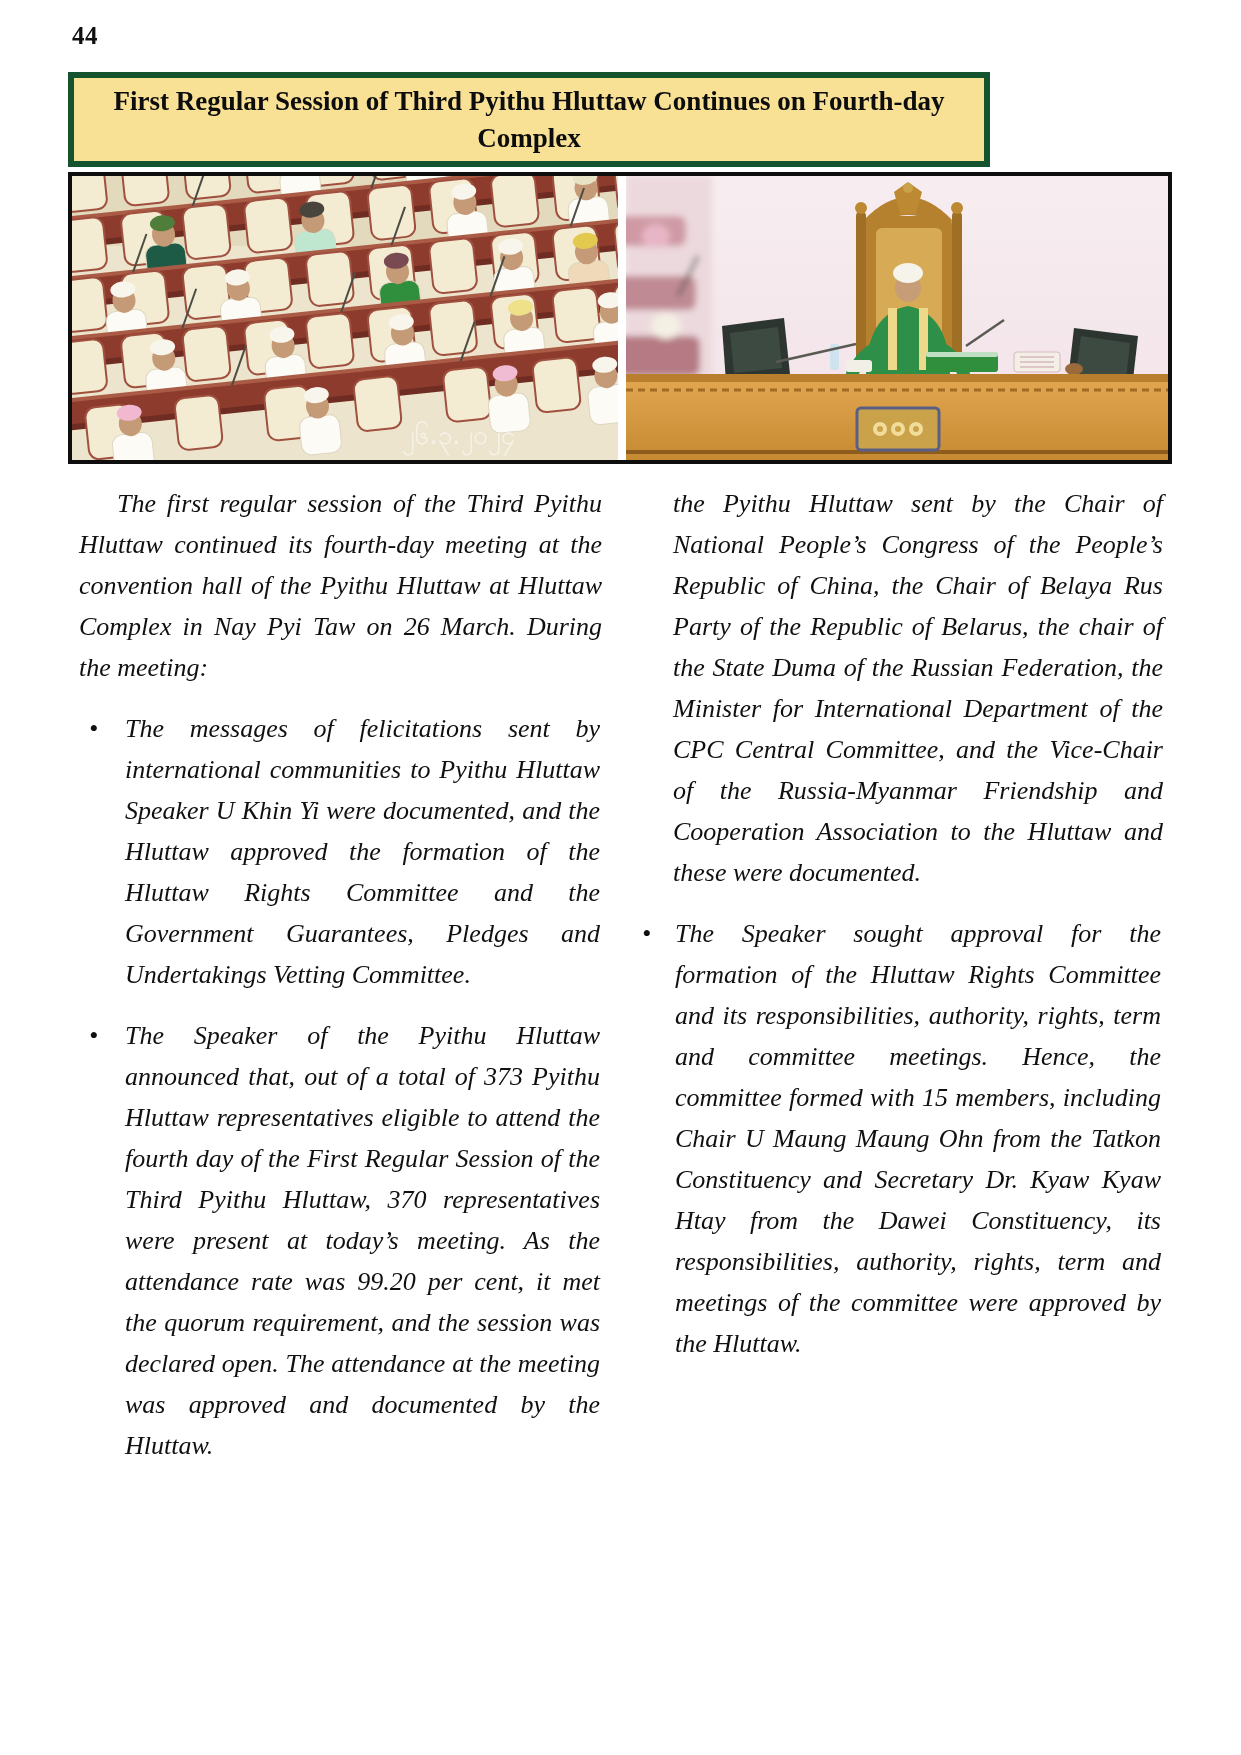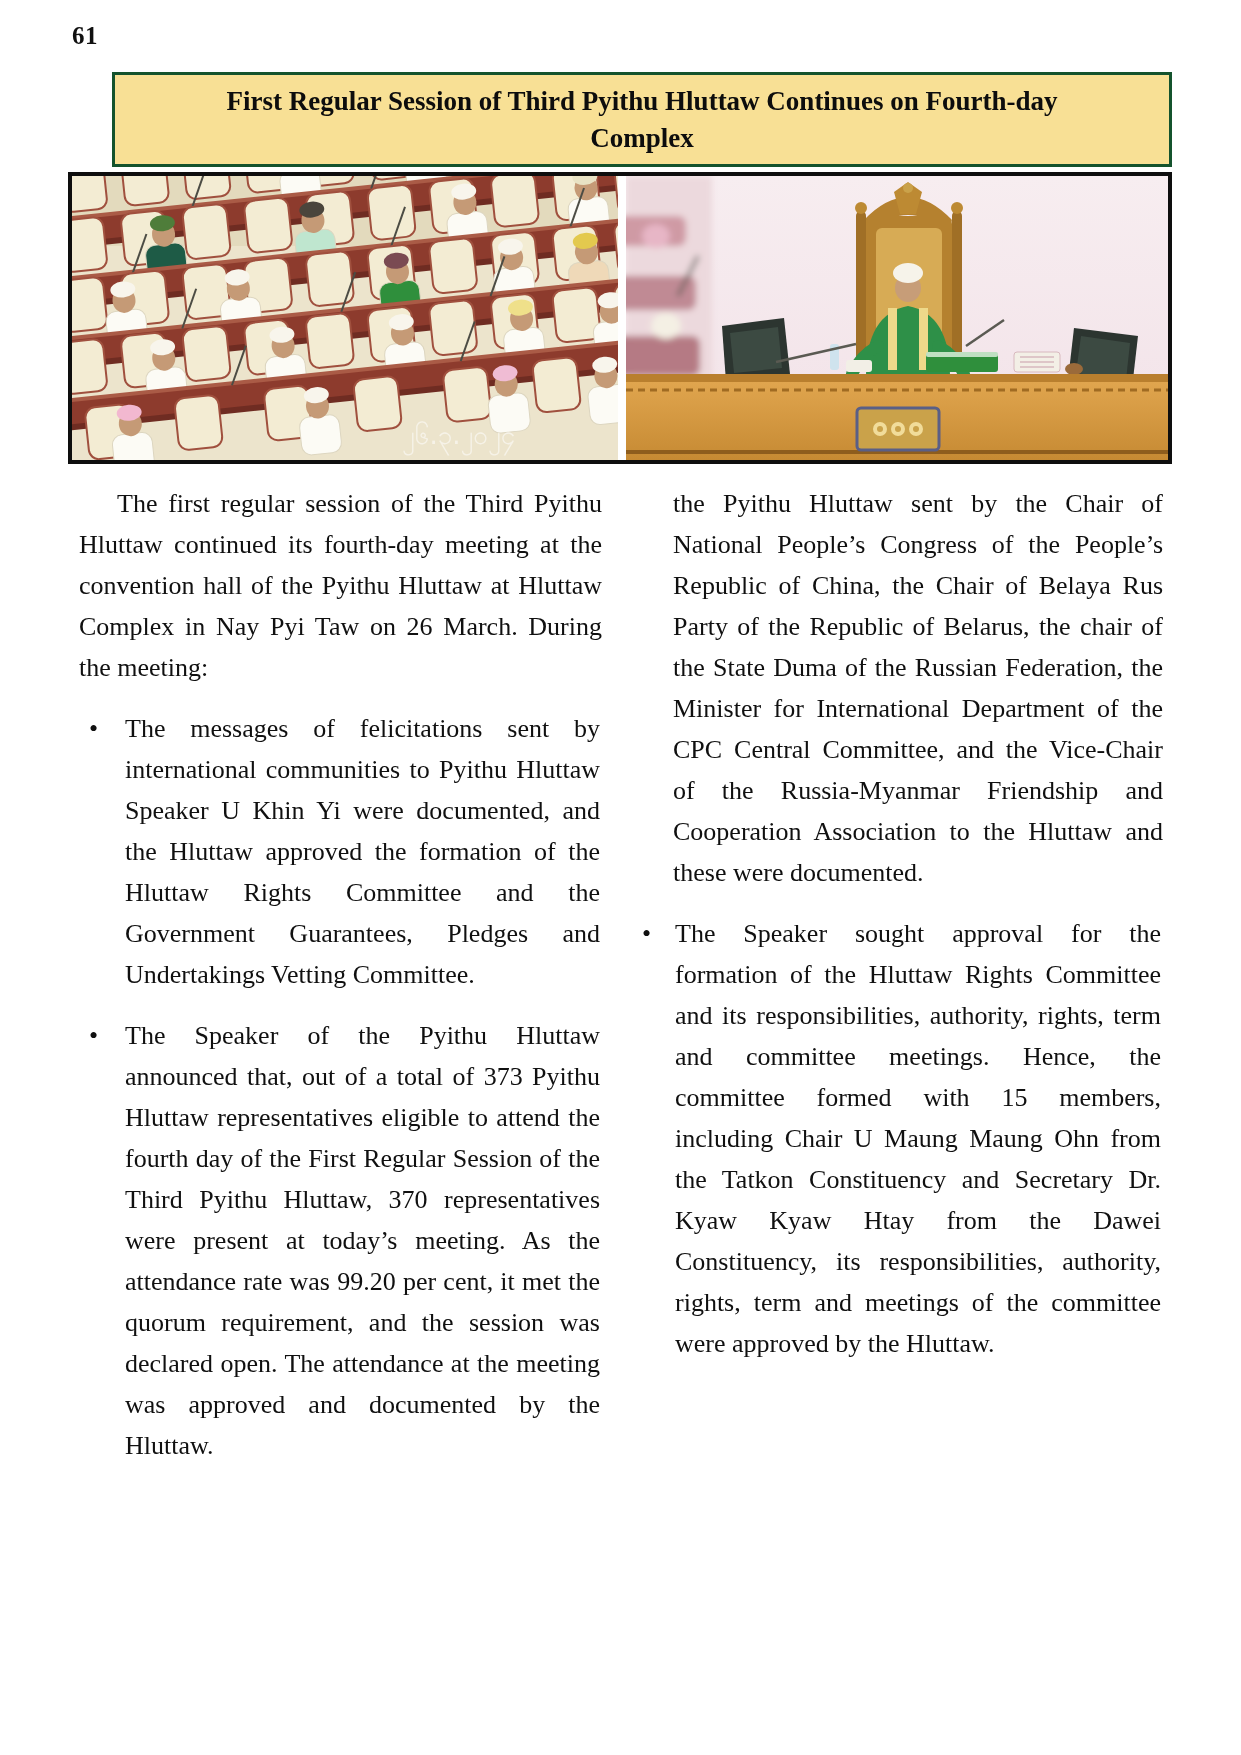--- a/index.html
+++ b/index.html
@@ -6,39 +6,38 @@
   body{
     width:1241px;height:1755px;position:relative;background:#ffffff;
     font-family:"Liberation Serif","DejaVu Serif",serif;color:#101010;
     overflow:hidden;
   }
   .page-number{
     position:absolute;left:72px;top:22px;
     font-size:25px;font-weight:bold;letter-spacing:.5px;
   }
   .title-banner{
-    position:absolute;left:68px;top:72px;width:1060px;height:95px;
-    box-sizing:border-box;border:3px solid #14532d;background:#f8e095;
+    position:absolute;left:68px;top:72px;width:922px;height:95px;
+    box-sizing:border-box;border:6px solid #14532d;background:#f8e095;
     display:flex;flex-direction:column;align-items:center;justify-content:center;
     text-align:center;
-    margin-left:44px;
   }
   .title-banner .t-line{
     display:block;font-size:27px;font-weight:bold;line-height:37px;color:#0d0d0d;
   }
   .photo-strip{
     position:absolute;left:68px;top:172px;width:1104px;height:292px;
     box-sizing:border-box;border:4px solid #0e0e0e;background:#d946ef;
     display:flex;margin:0;
   }
   .photo-strip svg{display:block;height:284px;}
   .photo-gap{width:8px;height:284px;background:#ffffff;}
   .columns{
     position:absolute;left:79px;top:483px;width:1084px;
-    display:flex;gap:38px;
+    display:flex;gap:38px;font-style:italic;
   }
   .col{
     width:523px;font-size:26px;line-height:41px;text-align:justify;
     hyphens:auto;-webkit-hyphens:auto;
   }
   .col p{margin:0;}
   .lead{ text-indent:38px; margin:0 0 20px 0 !important;}
   ul.bullets{list-style:none;margin:2px;padding:0 0 0 44px;}
   .col-right ul.bullets{padding-left:33px;}
   ul.bullets li{position:relative;margin:0 0 20px 0;}
@@ -46,21 +45,21 @@
   ul.bullets li::before{
     content:"\2022";position:absolute;left:-36px;top:0;
     font-size:26px;line-height:41px;color:#101010;
   }
   .col-right ul.bullets li::before{left:-33px;}
   .continuation{margin:0 0 20px 33px !important;}
 </style>
 </head>
 <body>
 
-<div class="page-number">61</div>
+<div class="page-number">44</div>
 
 <div class="title-banner">
   <span class="t-line">First Regular Session of Third Pyithu Hluttaw Continues on Fourth-day</span>
   <span class="t-line">Complex</span>
 </div>
 
 <figure class="photo-strip">
 
   <svg width="546" height="284" viewBox="0 0 546 284" preserveAspectRatio="none">
     <defs>

